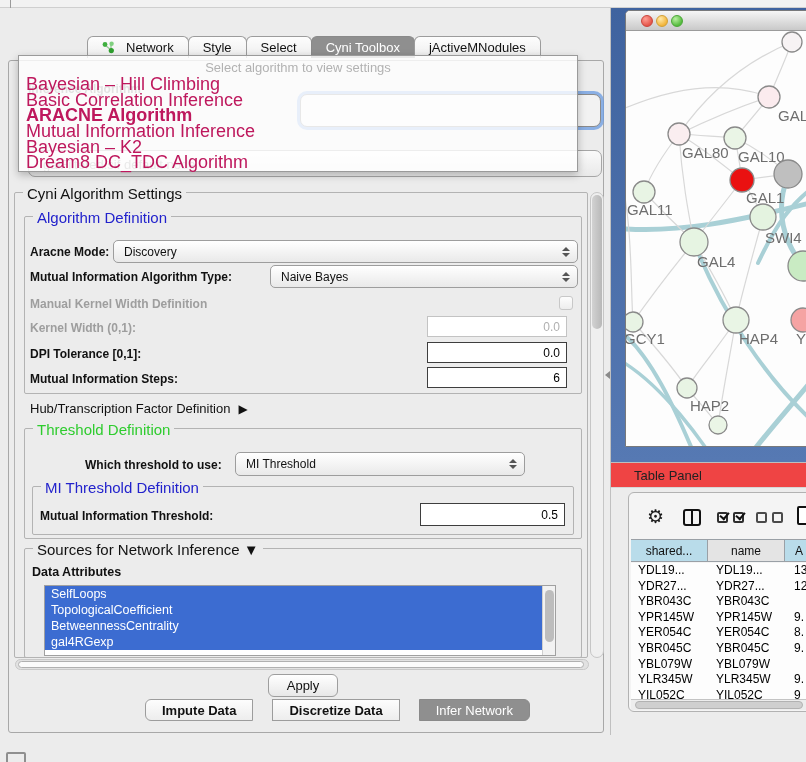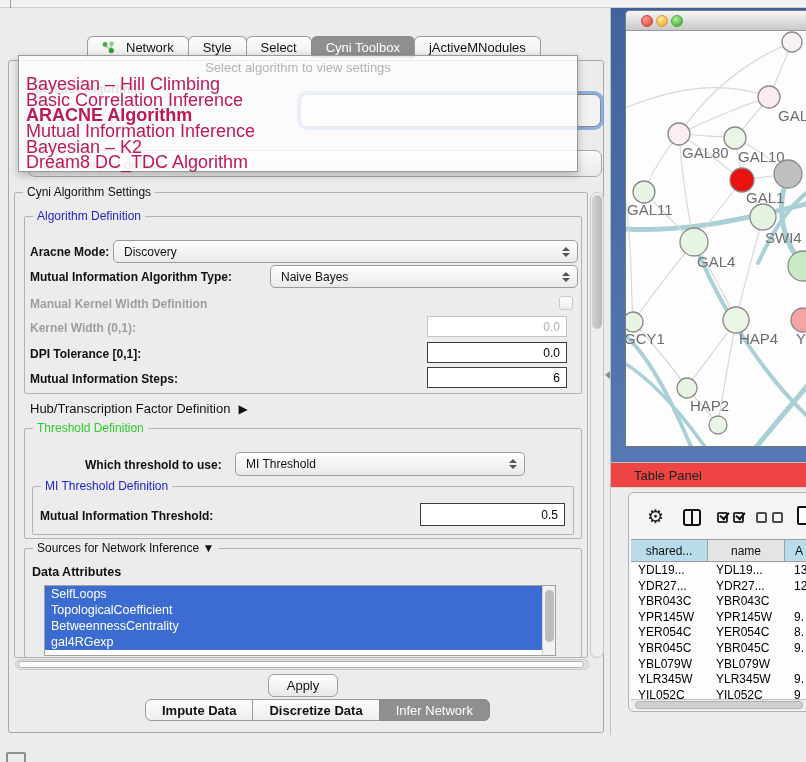--- a/index.html
+++ b/index.html
@@ -41,21 +41,21 @@
   
   .popup{position:absolute;left:18px;top:55px;width:560px;height:117px;background:rgba(255,255,255,.8);
      border:1px solid #9a9a9a;box-shadow:0 3px 8px rgba(0,0,0,.25);}
   .dd-prompt{height:21px;text-align:center;font-size:13px;color:#b2b2b2;padding-top:4px;}
   .dd-items{padding-left:7px;}
   .dd-item{height:15.7px;font-size:18px;line-height:15.7px;color:#be185d;white-space:nowrap;}
   .dd-item.b{font-weight:bold;}
 
   
   .grp{position:absolute;border:1px solid #b3b3b3;border-radius:2px;}
-  .grp>.gtitle{position:absolute;top:-8px;left:8px;background:#ececec;padding:0 4px;font-size:12px;color:#111;white-space:nowrap;}
+  .grp>.gtitle{position:absolute;top:-8px;left:8px;background:#ececec;padding:0 4px;font-size:15px;color:#111;white-space:nowrap;}
   .gtitle.blue{color:var(--group-title-blue);}
   .gtitle.green{color:var(--group-title-green);}
 
   .lbl{position:absolute;font-size:12px;font-weight:bold;color:#111;white-space:nowrap;}
   .lbl.dis{color:#9e9e9e;}
 
   .combo{position:absolute;border:1px solid #9d9d9d;border-radius:5px;background:linear-gradient(#ffffff,#e9e9e9);
      font-size:12px;display:flex;align-items:center;padding-left:10px;color:#111;}
   .combo .arrows{position:absolute;right:7px;top:50%;transform:translateY(-50%);display:flex;flex-direction:column;gap:2px;}
   .combo .arrows i{display:block;width:0;height:0;border-left:4px solid transparent;border-right:4px solid transparent;}
@@ -80,21 +80,21 @@
 
   
   .vscroll{position:absolute;left:590px;top:192px;width:14px;height:466px;background:#efefef;border:1px solid #c6c6c6;border-radius:7px;}
   .vthumb{position:absolute;left:1px;top:2px;width:10px;height:134px;border-radius:6px;background:linear-gradient(90deg,#d2d2d2,#b8b8b8);}
   .hscroll{position:absolute;left:15px;top:659px;width:574px;height:11px;background:#e2e2e2;border:1px solid #c8c8c8;border-radius:6px;}
   .hthumb{position:absolute;left:2px;top:1px;width:566px;height:7px;border-radius:4px;background:#fbfbfb;border:1px solid #b0b0b0;}
 
   .apply-btn{position:absolute;left:268px;top:674px;width:70px;height:23px;border:1px solid #9e9e9e;border-radius:6px;
      background:linear-gradient(#ffffff,#e8e8e8);font-size:13px;color:#111;text-align:center;padding-top:3px;}
 
-  .btabbar{position:absolute;left:146px;top:699px;height:39px;display:flex;}
+  .btabbar{position:absolute;left:146px;top:699px;height:39px;display:flex;gap:20px;}
   .btab{height:22px;padding:0 16px;display:flex;align-items:center;background:linear-gradient(#fdfdfd,#ededed);
      border:1px solid #9c9c9c;margin-left:-1px;font-size:13px;font-weight:bold;color:#111;}
   .btab:first-child{border-radius:6px 0 0 6px;}
   .btab:last-child{border-radius:0 6px 6px 0;}
   .btab.sel{background:#8f8f8f;color:#fff;border-color:#8a8a8a;font-weight:normal;}
 
   .grip{position:absolute;left:605px;top:371px;width:0;height:0;border-top:4px solid transparent;border-bottom:4px solid transparent;border-right:5px solid #8a8a8a;}
 
   
   .desktop{position:absolute;left:611px;top:8px;width:195px;height:454px;background:linear-gradient(180deg,#3f639f,#5679b3);}

